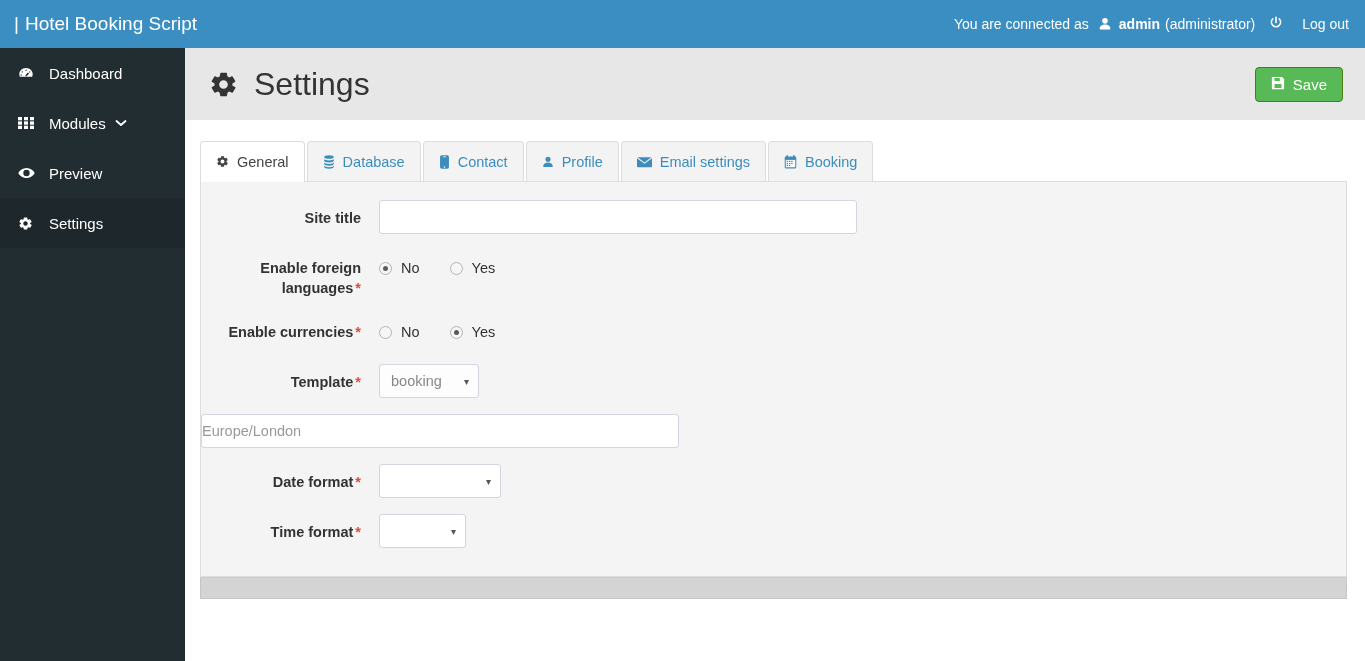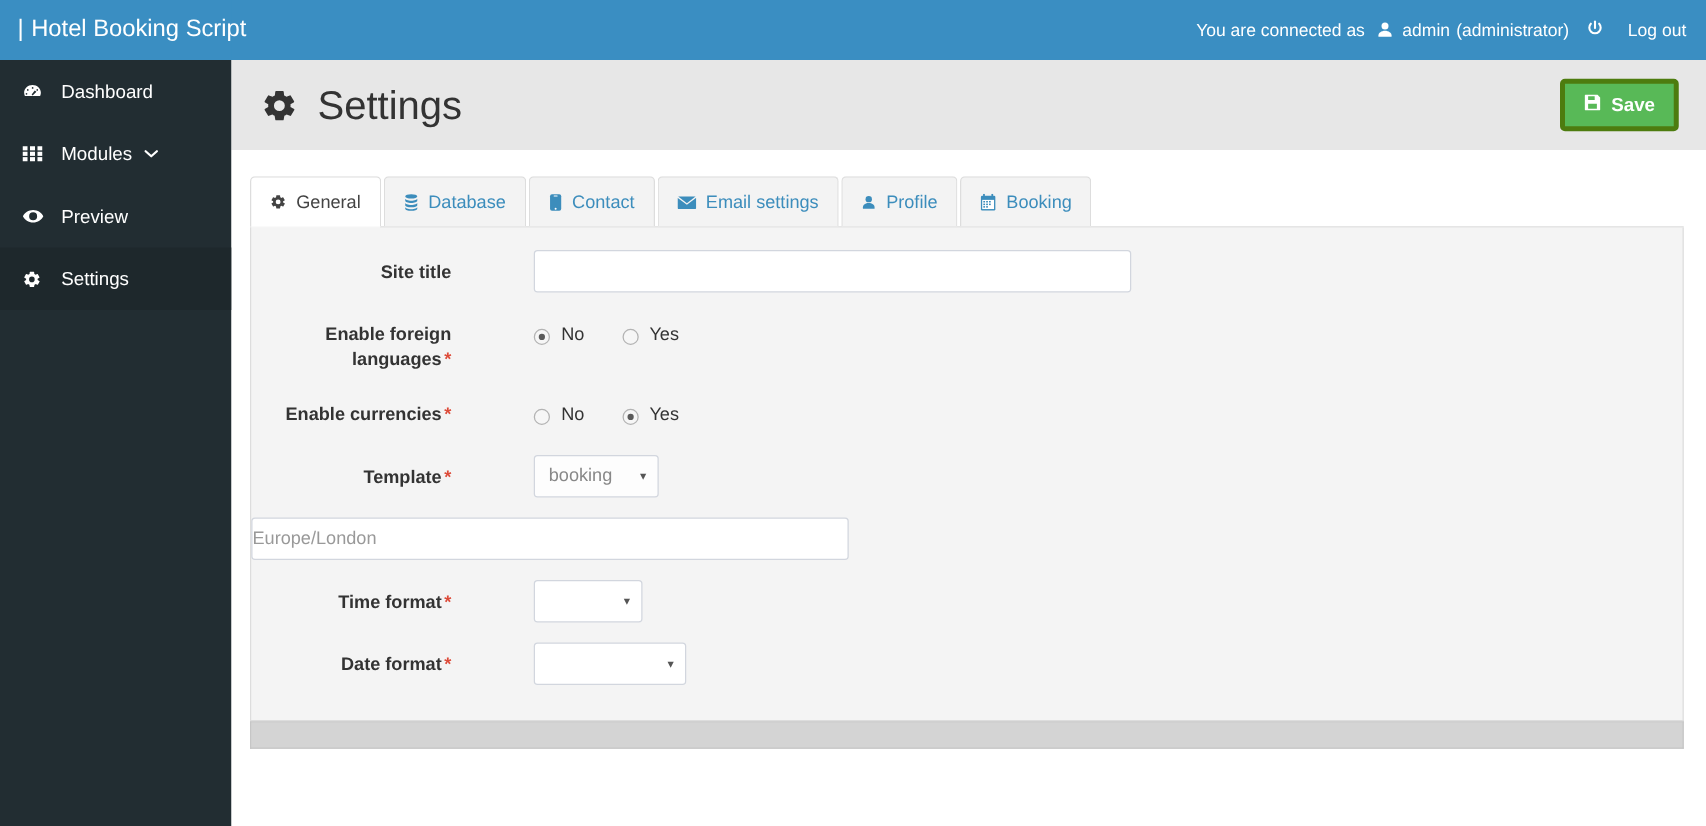--- a/index.html
+++ b/index.html
@@ -33,21 +33,21 @@
   .navbar-right {
     margin-left: auto;
     display: flex; align-items: center;
     color: #ffffff; font-size: 14px;
     padding-right: 16px;
     gap: 0;
     justify-content: center;
   }
   .nav-conn { margin-right: 9px; }
   .nav-user-icon { margin-right: 7px; display: inline-flex; align-items: center; }
-  .nav-username { font-weight: normal; margin-right: 5px; }
+  .nav-username { font-weight: bold; margin-right: 5px; }
   .nav-role { margin-right: 14px; }
   .nav-logout-link {
     color: #ffffff; text-decoration: none;
     display: inline-flex; align-items: center; gap: 19px;
   }
 
   
   .sidebar {
     position: absolute; top: 48px; left: 0;
     width: 185px; height: 613px;
@@ -86,29 +86,28 @@
     padding: 0 22px 0 24px;
   }
   .page-title {
     display: flex; align-items: center;
     font-size: 32px; color: #333333; font-weight: normal;
   }
   .page-title .t-icon { margin-right: 16px; display: inline-flex; align-items: center; }
   .btn-save {
     margin-left: auto;
     background: #58b957;
-    border: 4px solid #4d7c0f;
+    border: 1px solid #4d7c0f;
     border-radius: 4px;
     color: #ffffff;
     font-size: 15px;
     padding: 8px 15px;
     display: inline-flex; align-items: center; gap: 8px;
     cursor: pointer;
     font-family: "Liberation Sans", sans-serif;
-    font-weight: bold;
   }
 
   
   .tabs-zone { padding: 22px 18px 0 15px; background: #ffffff; }
   .nav-tabs {
     display: flex; align-items: flex-end;
     height: 40px;
     border-bottom: 1px solid #dddddd;
     padding-left: 0;
     position: relative;
@@ -151,21 +150,20 @@
     background: #d4d4d4;
     border: 1px solid #c6c6c6;
     border-top: 1px solid #cccccc;
     height: 22px;
   }
 
   
   .form-row {
     display: flex; align-items: flex-start;
     margin-bottom: 16px;
-    gap: 48px;
   }
   .form-label {
     width: 178px;
     text-align: right;
     padding-right: 18px;
     padding-top: 8px;
     font-size: 14.5px;
     font-weight: bold;
     color: #333333;
     line-height: 1.38;
@@ -209,21 +207,21 @@
   .sel-template { width: 100px; color: #888888; background: #fdfdfd; }
   .sel-date { width: 122px; }
   .sel-time { width: 87px; }
 
   .radio-group {
     display: flex; align-items: center;
     height: 34px; gap: 0;
     padding-top: 2px;
   }
   .radio-item {
-    display: inline-flex; align-items: flex-end;
+    display: inline-flex; align-items: center;
     margin-right: 30px; cursor: pointer;
   }
   .radio-circle {
     width: 13px; height: 13px;
     border-radius: 50%;
     border: 1px solid #b3b3b3;
     background: #f6f6f6;
     display: inline-flex; align-items: center; justify-content: center;
     margin-right: 9px;
     flex: none;
@@ -371,36 +369,36 @@
               <rect x="0.4" y="0.4" width="10.2" height="15.2" rx="1.8"></rect>
               <rect x="3.6" y="1.7" width="3.8" height="0.8" rx="0.4" fill="#ffffff"></rect>
               <circle cx="5.5" cy="13.7" r="0.9" fill="#ffffff"></circle>
             </svg>
         </span>
         <span>Contact</span>
       </div>
 
       <div class="tab">
         <span class="tab-ic">
+          <svg width="12" height="14" viewBox="0 0 16 16" fill="#3c8dbc">
+              <circle cx="8" cy="4.4" r="3.4"></circle>
+              <path d="M8 8.6c-3.4 0-6.2 2.1-6.2 4.4v1.6h12.4v-1.6c0-2.3-2.8-4.4-6.2-4.4z"></path>
+            </svg>
+        </span>
+        <span>Profile</span>
+      </div>
+
+      <div class="tab">
+        <span class="tab-ic">
           <svg width="15" height="12" viewBox="0 0 16 12" fill="#3c8dbc">
               <path d="M.6.8h14.8L8 6.6z"></path>
               <path d="M0 1.9v8.5c0 .6.5 1.1 1.1 1.1h13.8c.6 0 1.1-.5 1.1-1.1V1.9L8 7.9z"></path>
             </svg>
         </span>
         <span>Email settings</span>
-      </div>
-
-      <div class="tab">
-        <span class="tab-ic">
-          <svg width="12" height="14" viewBox="0 0 16 16" fill="#3c8dbc">
-              <circle cx="8" cy="4.4" r="3.4"></circle>
-              <path d="M8 8.6c-3.4 0-6.2 2.1-6.2 4.4v1.6h12.4v-1.6c0-2.3-2.8-4.4-6.2-4.4z"></path>
-            </svg>
-        </span>
-        <span>Profile</span>
       </div>
 
       <div class="tab">
         <span class="tab-ic">
           <svg width="13" height="14" viewBox="0 0 14 16" fill="#3c8dbc">
               <rect x="0.4" y="1.8" width="13.2" height="13.5" rx="1.2"></rect>
               <rect x="2.4" y="0" width="1.6" height="3.3" rx="0.6"></rect>
               <rect x="10" y="0" width="1.6" height="3.3" rx="0.6"></rect>
               <rect x="1.6" y="5.6" width="10.8" height="8.4" fill="#ffffff"></rect>
               <g fill="#3c8dbc">
@@ -481,42 +479,42 @@
       </div>
 
       <div class="form-row">
         <div class="form-control-area">
           <input class="txt-input" type="text" placeholder="Europe/London" style="">
         </div>
       </div>
 
       <div class="form-row">
         <div class="form-label">
+          <span>Date format</span><span class="req">*</span>
+        </div>
+        <div class="form-control-area">
+          <span class="sel-wrap">
+            <select class="sel sel-date">
+              <option></option>
+            </select>
+          </span>
+        </div>
+      </div>
+
+      <div class="form-row">
+        <div class="form-label">
           <span>Time format</span><span class="req">*</span>
         </div>
         <div class="form-control-area">
           <span class="sel-wrap">
             <select class="sel sel-time">
               <option></option>
             </select>
           </span>
         </div>
       </div>
 
-      <div class="form-row">
-        <div class="form-label">
-          <span>Date format</span><span class="req">*</span>
-        </div>
-        <div class="form-control-area">
-          <span class="sel-wrap">
-            <select class="sel sel-date">
-              <option></option>
-            </select>
-          </span>
-        </div>
-      </div>
-
     </div>
 
     <div class="panel-footer"></div>
 
   </div>
 </div>
 
 </body></html>

